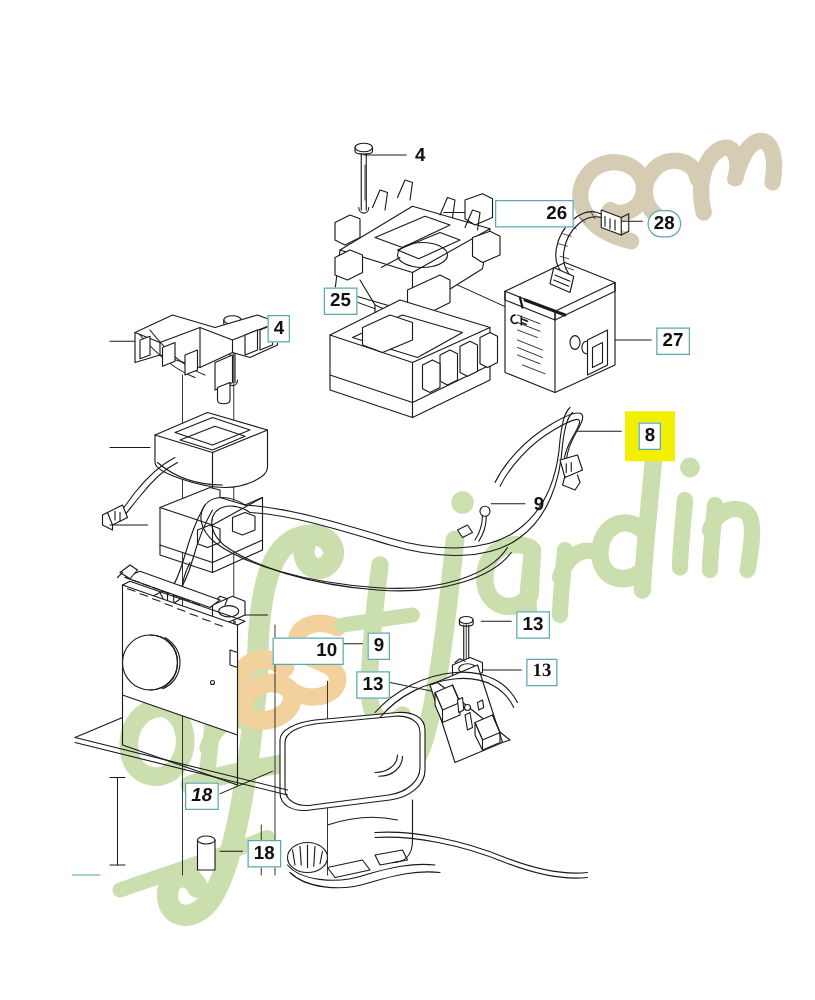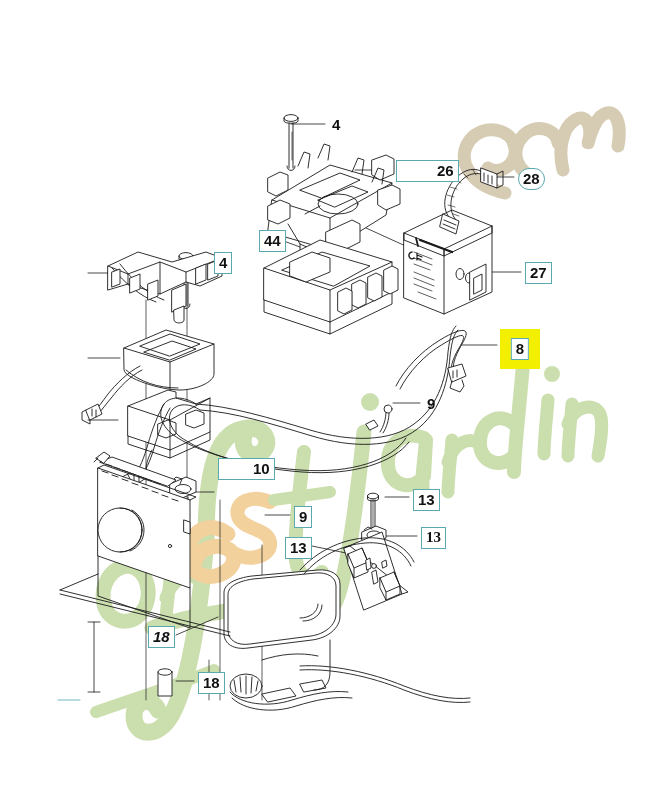--- a/index.html
+++ b/index.html
@@ -474,33 +474,33 @@
 
     </g>
   </svg>
 
   <div class="callout plain" style="left:329px; top:115px;">4</div>
 
   <div class="callout" style="left:396px; top:160px;padding-left:40px;">26</div>
 
   <div class="callout" style="left:518px; top:168px;border-radius:11px;">28</div>
 
-  <div class="callout" style="left:259px; top:230px;">44</div>
+  <div class="callout" style="left:259px; top:230px;">25</div>
 
   <div class="callout" style="left:214px; top:252px;">4</div>
 
   <div class="callout" style="left:525px; top:262px;">27</div>
 
   <div class="hl-box" style="left:500px; top:329px; width:40px; height:40px;">
     <span class="inner">8</span>
   </div>
 
   <div class="callout plain" style="left:424px; top:394px;">9</div>
 
-  <div class="callout" style="left:218px; top:458px;padding-left:34px;">10</div>
+  <div class="callout" style="left:218px; top:510px;padding-left:34px;">10</div>
 
   <div class="callout" style="left:413px; top:489px;">13</div>
 
   <div class="callout" style="left:294px; top:506px;">9</div>
 
   <div class="callout" style="left:421px; top:527px;font-family:Liberation Serif, serif;">13</div>
 
   <div class="callout" style="left:285px; top:537px;">13</div>
 
   <div class="callout" style="left:148px; top:626px;font-style:italic;">18</div>

